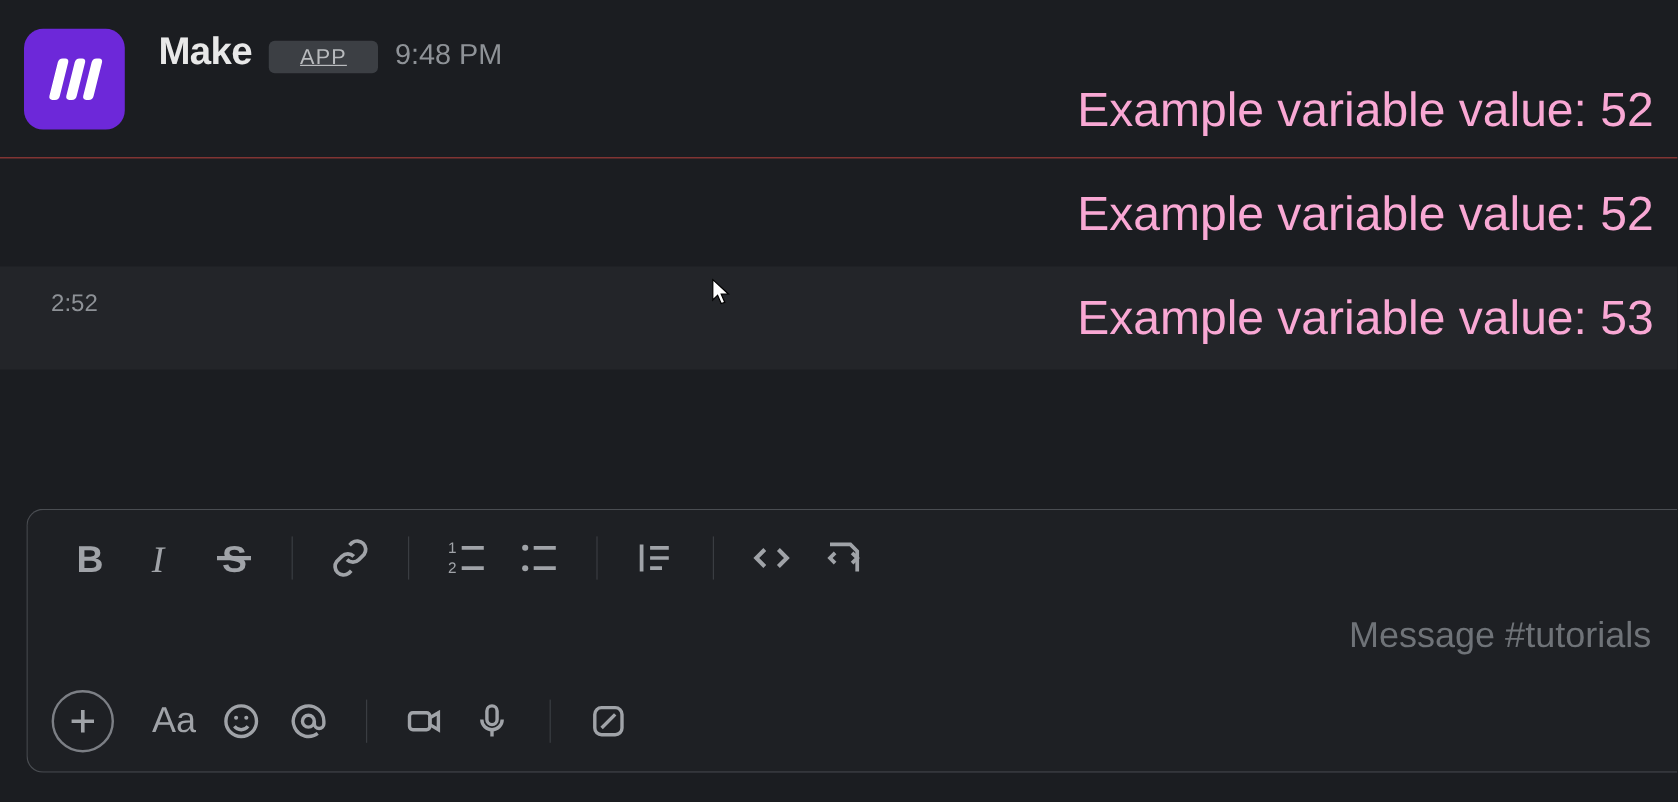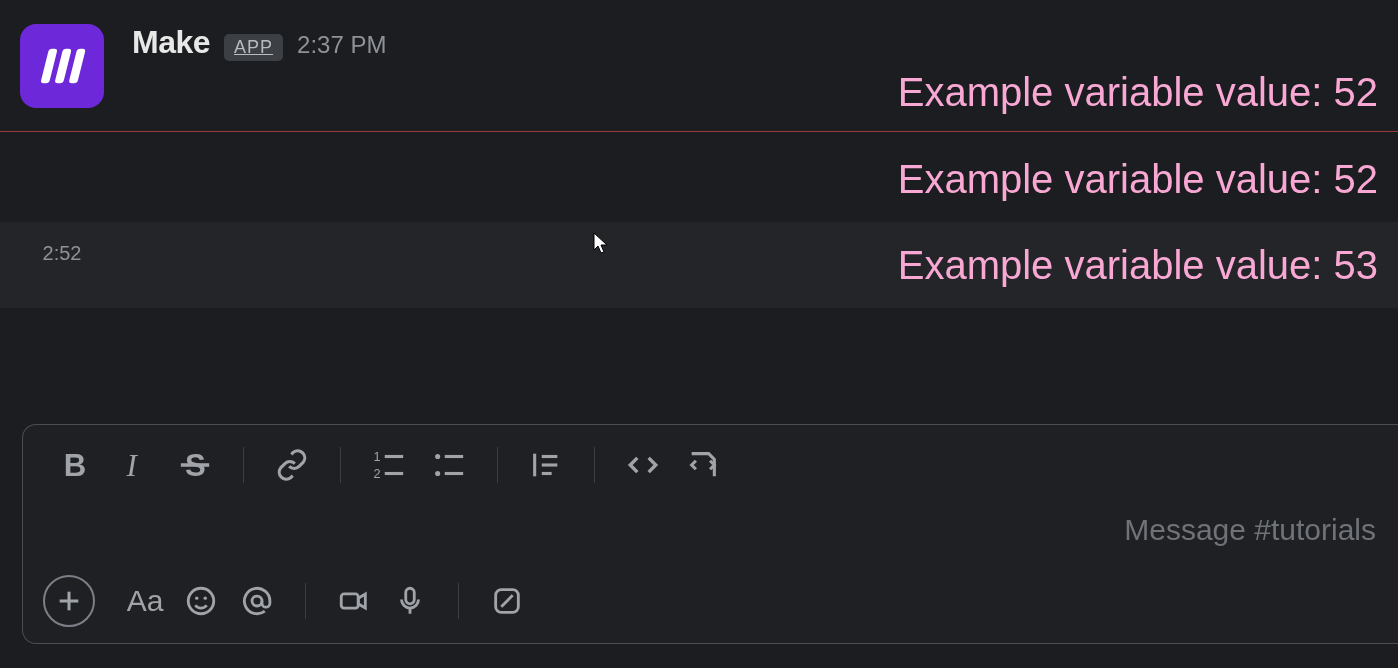--- a/index.html
+++ b/index.html
@@ -14,21 +14,21 @@
     display: flex; align-items: center; justify-content: center; flex-shrink: 0;
   }
   .avatar svg { width: 52px; height: 52px; }
   .msg-gutter { width: 104px; flex-shrink: 0; display: flex; justify-content: center; padding-right: 20px; align-items:flex-start; padding-top: 6px;}
   .msg-gutter-time { font-size: 20px; color: #8e9297; }
   .msg-main { flex: 1; min-width: 0; }
   .msg-header { display: flex; align-items: baseline; gap: 14px; margin-bottom: 2px; }
   .sender-name { font-weight: 800; font-size: 32px; color: #e8e8e8; letter-spacing: -0.5px;}
   .app-badge {
     background: #3c3f44; color: #b9bbbe; font-size: 18px; font-weight: 500;
-    padding: 3px 10px; border-radius: 5px; letter-spacing: 1px; text-decoration: underline;
+    padding: 3px 26px; border-radius: 5px; letter-spacing: 1px; text-decoration: underline;
   }
   .msg-time { font-size: 24px; color: #8e9297; }
   .msg-text { font-size: 40px; color: #f9a8d4; line-height: 1.45; text-align: right; }
   .first-row { padding-left: 20px; gap: 28px; }
   .divider-red {
     height: 1px; background: #9b3b39; width: 100%;
     margin: 6px 0 4px 0;
   }
   .follow-row { padding: 14px 20px 14px 20px; }
   .follow-row:hover, .hovered { background: #232529; }
@@ -93,21 +93,21 @@
           <rect x="6" y="8" width="8" height="32" rx="3"></rect>
           <rect x="19" y="8" width="8" height="32" rx="3"></rect>
           <rect x="32" y="8" width="8" height="32" rx="3"></rect>
         </g>
       </svg>
     </div>
     <div class="msg-main">
       <div class="msg-header">
         <span class="sender-name">Make</span>
         <span class="app-badge">APP</span>
-        <span class="msg-time">2:37 PM</span>
+        <span class="msg-time">9:48 PM</span>
       </div>
       <div class="msg-text">Example variable value: 52</div>
     </div>
   </div>
 
   <div class="divider-red"></div>
 
   <div class="msg-row follow-row">
     <div class="msg-gutter">
       <span class="msg-gutter-time"></span>

